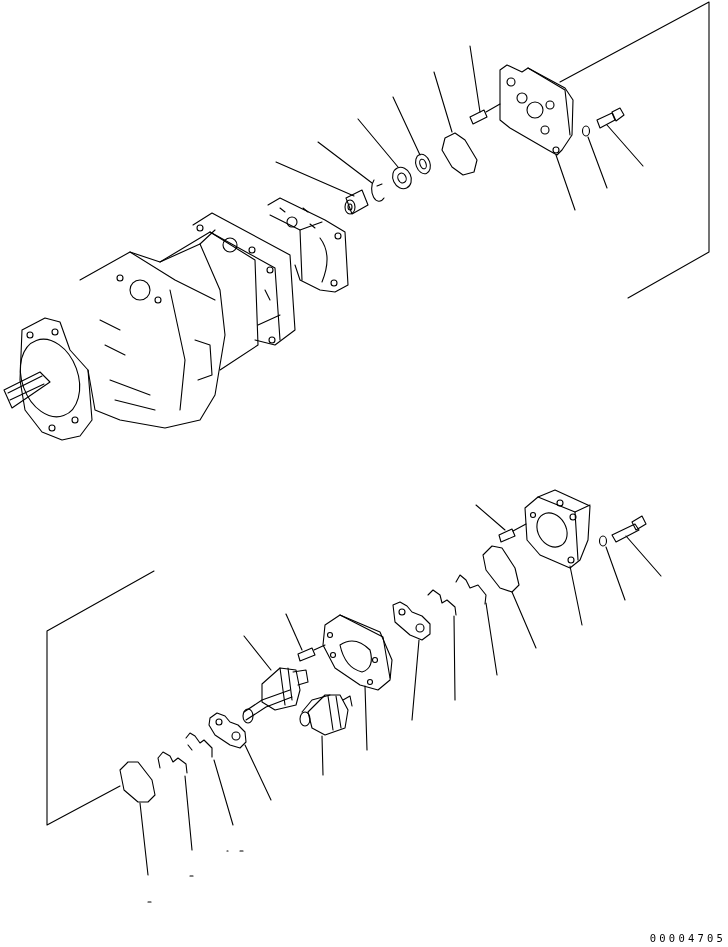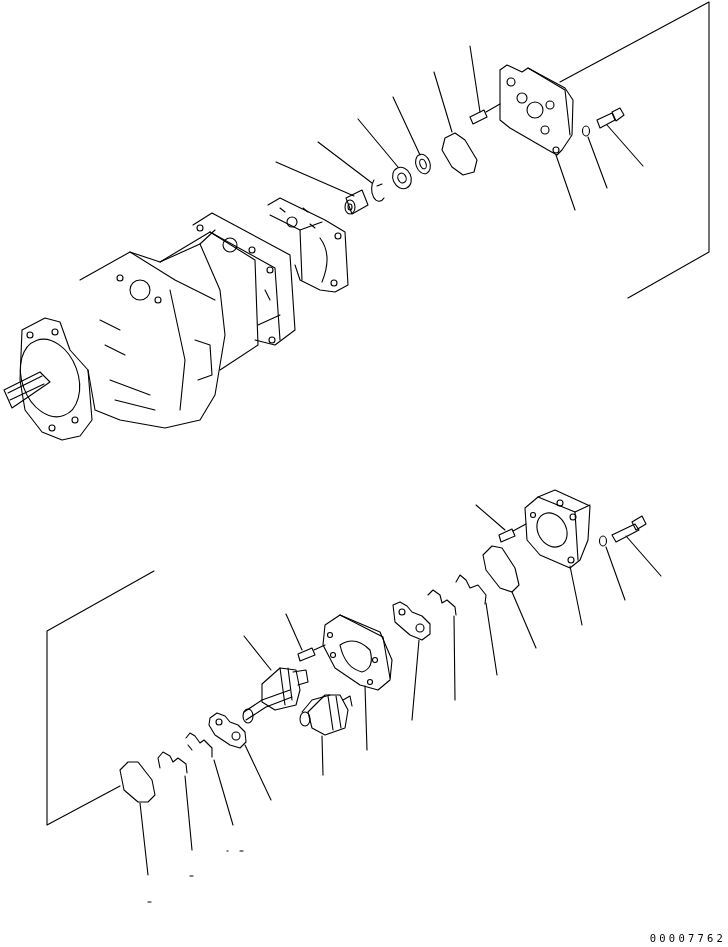--- a/index.html
+++ b/index.html
@@ -242,13 +242,13 @@
 
     <g>
       <path class="ln" d="M148,902 L151,902"></path>
       <path class="ln" d="M190,876 L193,876"></path>
       <path class="ln" d="M227,851 L228,851"></path>
       <path class="ln" d="M240,851 L243,851"></path>
     </g>
   </g>
 </svg>
 
-<div class="fig-no">00007762</div>
+<div class="fig-no">00004705</div>
 
 </body></html>

